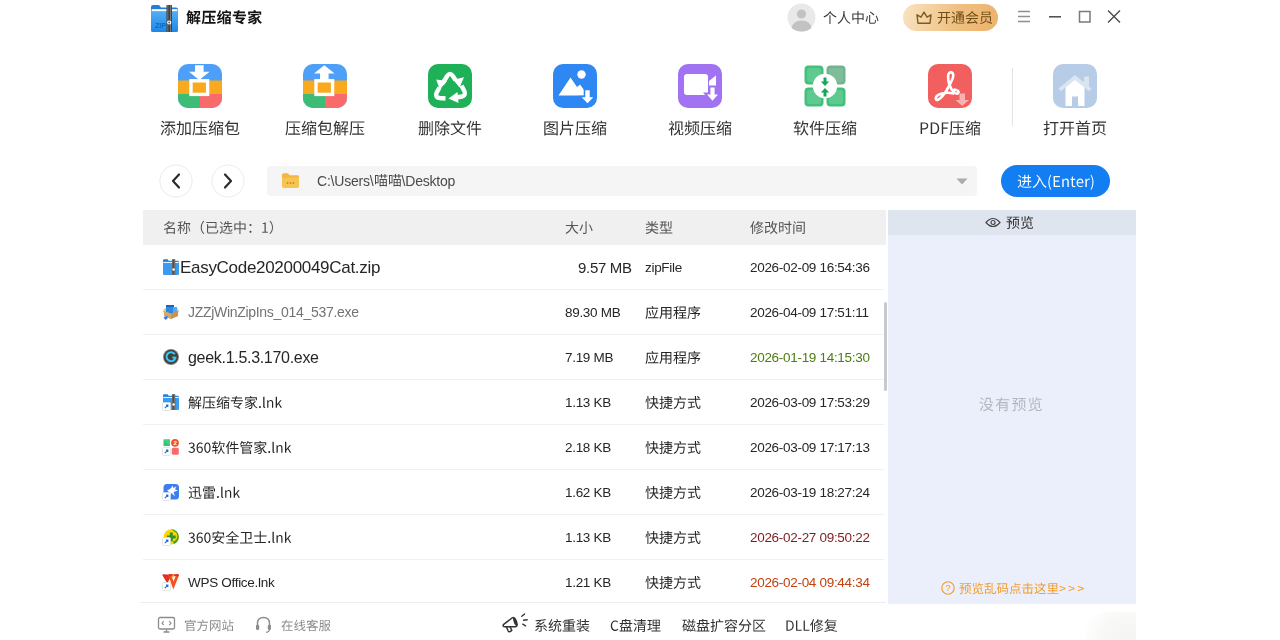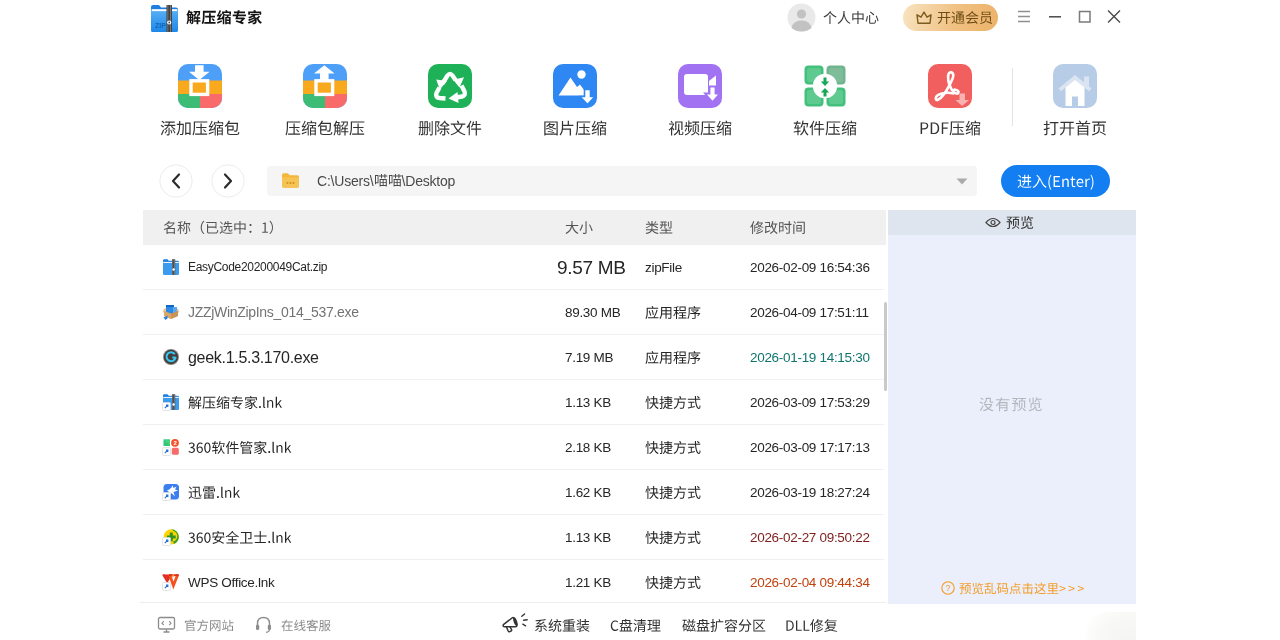--- a/index.html
+++ b/index.html
@@ -225,22 +225,22 @@
 <div class="ab" style="left:143px;top:289px;width:741px;height:1px;background:#f0f0f0"></div>
 <svg class="ab" style="left:162px;top:258px" width="18" height="18" viewBox="0 0 18 18">
     <path d="M1 2.5 Q1 1.3 2.2 1.3 L5.5 1.3 L6.7 2.8 L15.8 2.8 Q17 2.8 17 4 L17 15.5 Q17 16.7 15.8 16.7 L2.2 16.7 Q1 16.7 1 15.5 Z" fill="#1f7fe0"></path>
 <path d="M1 4.8 L17 4.8 L17 15.5 Q17 16.7 15.8 16.7 L2.2 16.7 Q1 16.7 1 15.5 Z" fill="#3b9bef"></path>
 <rect x="1.2" y="3.9" width="15.6" height="1" fill="#fff"></rect>
 <rect x="10" y="1.3" width="3.2" height="15.4" fill="#3f3f3f"></rect>
 <rect x="10.5" y="1.3" width="0.7" height="15.4" fill="#8a8a8a"></rect>
     <rect x="12.1" y="1.3" width="0.7" height="15.4" fill="#8a8a8a"></rect>
 <circle cx="11.6" cy="11.5" r="1.2" fill="#fff"></circle>
   </svg>
-<div class="ab" style="left:188px;top:260.0px;font-size:12px;letter-spacing:-0.3px;color:#262626;line-height:15px">EasyCode20200049Cat.zip</div>
-<div class="ab" style="left:557px;top:260.0px;font-size:19px;letter-spacing:-0.3px;color:#262626;line-height:15px">9.57 MB</div>
+<div class="ab" style="left:180px;top:260.0px;font-size:17px;letter-spacing:-0.3px;color:#262626;line-height:15px">EasyCode20200049Cat.zip</div>
+<div class="ab" style="left:578px;top:260.0px;font-size:15px;letter-spacing:-0.3px;color:#262626;line-height:15px">9.57 MB</div>
 <div class="ab" style="left:645px;top:260.0px;font-size:13.5px;letter-spacing:-0.3px;color:#262626;line-height:15px">zipFile</div>
 <div class="ab" style="left:750px;top:260.0px;font-size:13.5px;letter-spacing:-0.3px;color:#262626;line-height:15px">2026-02-09 16:54:36</div>
 <div class="ab" style="left:143px;top:334px;width:741px;height:1px;background:#f0f0f0"></div>
 <svg class="ab" style="left:162px;top:303px" width="18" height="18" viewBox="0 0 18 18">
     <path d="M2 6 L9 3.5 L16 6 L16 13 L9 16 L2 13 Z" fill="#e0b27a"></path>
 <path d="M2 6 L0.5 9 L4 10.5 L5.5 7.2 Z" fill="#ecc695"></path>
     <path d="M16 6 L17.5 9 L14 10.5 L12.5 7.2 Z" fill="#ecc695"></path>
 <rect x="4" y="2" width="8" height="9" fill="#2c89e5"></rect>
     <rect x="4" y="2" width="8" height="2" fill="#1268c0"></rect>
 <path d="M11 4 L15 4 L15 11.5 L11 11.5 Z" fill="#5aa8ef"></path>
@@ -258,21 +258,21 @@
 <svg class="ab" style="left:162px;top:348px" width="18" height="18" viewBox="0 0 18 18">
     <circle cx="9" cy="9" r="8" fill="#8a8a8a"></circle>
     <circle cx="9" cy="9" r="7.2" fill="#453e38"></circle>
 <path d="M12.8 6.2 A4.5 4.5 0 1 0 13.5 9.1 L13.5 9.5 L10.3 9.5" fill="none" stroke="#38c8f5" stroke-width="2.0"></path>
   </svg>
 <div class="ab" style="left:188px;top:350.0px;font-size:16px;letter-spacing:-0.3px;color:#262626;line-height:15px">geek.1.5.3.170.exe</div>
 <div class="ab" style="left:565px;top:350.0px;font-size:13.5px;letter-spacing:-0.3px;color:#262626;line-height:15px">7.19 MB</div>
 <svg style="position:absolute;left:645.0px;top:347.0px" width="58.0" height="21.0" viewBox="0 -15.82 58.0 21.00">
     <path fill="#262626" d="M3.7 -6.9C4.3 -5.3 4.9 -3.3 5.2 -2L6.2 -2.5C5.9 -3.8 5.2 -5.7 4.6 -7.2ZM6.7 -7.6C7.2 -6.1 7.7 -4.1 7.9 -2.8L8.9 -3.1C8.7 -4.4 8.2 -6.4 7.7 -7.9ZM6.6 -11.6C6.8 -11.1 7.1 -10.5 7.3 -10H1.7V-6.1C1.7 -4.1 1.6 -1.4 0.5 0.6C0.8 0.7 1.2 1 1.4 1.2C2.6 -0.9 2.8 -4 2.8 -6.1V-9H13.2V-10H8.5C8.3 -10.5 7.9 -11.3 7.6 -11.9ZM2.9 -0.5V0.5H13.4V-0.5H9.6C10.9 -2.7 11.9 -5.3 12.6 -7.6L11.5 -8C10.9 -5.6 9.9 -2.7 8.5 -0.5Z M16.1 -10.8V-5.7C16.1 -3.7 16 -1.2 14.4 0.5C14.7 0.6 15.1 1 15.3 1.2C16.3 0 16.8 -1.6 17 -3.2H20.5V1H21.6V-3.2H25.4V-0.3C25.4 -0.1 25.3 0 25 0C24.7 0.1 23.8 0.1 22.8 0C22.9 0.3 23.1 0.8 23.2 1C24.5 1.1 25.3 1 25.8 0.9C26.2 0.7 26.4 0.4 26.4 -0.3V-10.8ZM17.2 -9.8H20.5V-7.5H17.2ZM25.4 -9.8V-7.5H21.6V-9.8ZM17.2 -6.5H20.5V-4.2H17.1C17.2 -4.7 17.2 -5.2 17.2 -5.7ZM25.4 -6.5V-4.2H21.6V-6.5Z M35.4 -10.3H39.7V-7.7H35.4ZM34.5 -11.2V-6.8H40.7V-11.2ZM34.3 -2.9V-2H37V-0.2H33.3V0.7H41.5V-0.2H38.1V-2H40.9V-2.9H38.1V-4.6H41.2V-5.5H34V-4.6H37V-2.9ZM33.1 -11.6C32 -11.1 30.2 -10.7 28.6 -10.4C28.7 -10.2 28.9 -9.8 28.9 -9.6C29.6 -9.7 30.3 -9.8 31 -10V-7.8H28.7V-6.8H30.8C30.3 -5.2 29.3 -3.4 28.4 -2.4C28.6 -2.2 28.8 -1.7 28.9 -1.4C29.7 -2.3 30.4 -3.7 31 -5.1V1.1H32V-4.9C32.5 -4.4 33 -3.6 33.3 -3.2L33.9 -4C33.6 -4.4 32.4 -5.6 32 -6V-6.8H33.8V-7.8H32V-10.2C32.7 -10.4 33.3 -10.5 33.8 -10.8Z M47.2 -6.1C48.1 -5.7 49.3 -5.2 50.2 -4.7H45.2V-3.8H49.6V-0.1C49.6 0.1 49.5 0.2 49.2 0.2C49 0.2 48 0.2 47 0.2C47.1 0.4 47.3 0.8 47.4 1.1C48.6 1.1 49.5 1.1 50 1C50.5 0.8 50.6 0.5 50.6 -0.1V-3.8H53.7C53.2 -3.1 52.7 -2.5 52.2 -2L53 -1.6C53.8 -2.3 54.6 -3.4 55.3 -4.4L54.5 -4.8L54.3 -4.7H51.8L51.9 -4.8C51.6 -5 51.2 -5.2 50.8 -5.4C52 -6 53.2 -6.9 54 -7.8L53.3 -8.3L53.1 -8.2H46V-7.4H52.1C51.5 -6.8 50.7 -6.2 49.9 -5.8C49.2 -6.1 48.5 -6.5 47.8 -6.7ZM48.6 -11.5C48.8 -11.1 49.1 -10.6 49.2 -10.2H43.7V-6.3C43.7 -4.3 43.6 -1.4 42.4 0.6C42.7 0.7 43.1 1 43.3 1.2C44.5 -1 44.7 -4.1 44.7 -6.3V-9.2H55.3V-10.2H50.4C50.2 -10.7 49.9 -11.3 49.6 -11.8Z"></path>
   </svg>
-<div class="ab" style="left:750px;top:350.0px;font-size:13.5px;letter-spacing:-0.3px;color:#0f766e;line-height:15px">2026-01-19 14:15:30</div>
+<div class="ab" style="left:750px;top:350.0px;font-size:13.5px;letter-spacing:-0.3px;color:#4d7c0f;line-height:15px">2026-01-19 14:15:30</div>
 <div class="ab" style="left:143px;top:424px;width:741px;height:1px;background:#f0f0f0"></div>
 <svg class="ab" style="left:162px;top:393px" width="18" height="18" viewBox="0 0 18 18">
     <path d="M1 2.5 Q1 1.3 2.2 1.3 L5.5 1.3 L6.7 2.8 L15.8 2.8 Q17 2.8 17 4 L17 15.5 Q17 16.7 15.8 16.7 L2.2 16.7 Q1 16.7 1 15.5 Z" fill="#1f7fe0"></path>
 <path d="M1 4.8 L17 4.8 L17 15.5 Q17 16.7 15.8 16.7 L2.2 16.7 Q1 16.7 1 15.5 Z" fill="#3b9bef"></path>
 <rect x="1.2" y="3.9" width="15.6" height="1" fill="#fff"></rect>
 <rect x="10" y="1.3" width="3.2" height="15.4" fill="#3f3f3f"></rect>
 <rect x="10.5" y="1.3" width="0.7" height="15.4" fill="#8a8a8a"></rect>
     <rect x="12.1" y="1.3" width="0.7" height="15.4" fill="#8a8a8a"></rect>
 <circle cx="11.6" cy="11.5" r="1.2" fill="#fff"></circle>
     <rect x="0.5" y="9.5" width="8" height="8" rx="1" fill="#fff" stroke="#d9d9d9" stroke-width="0.7"></rect>

